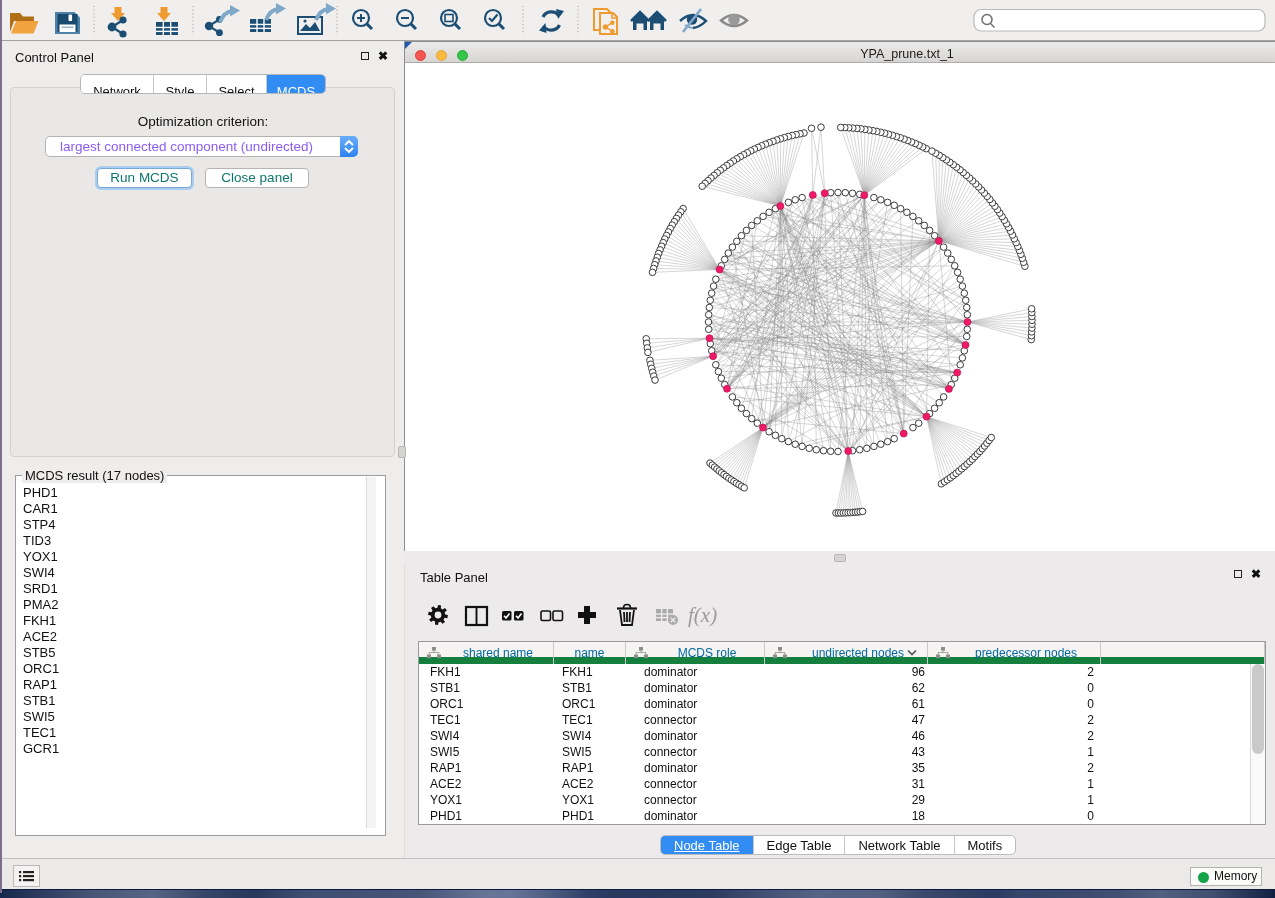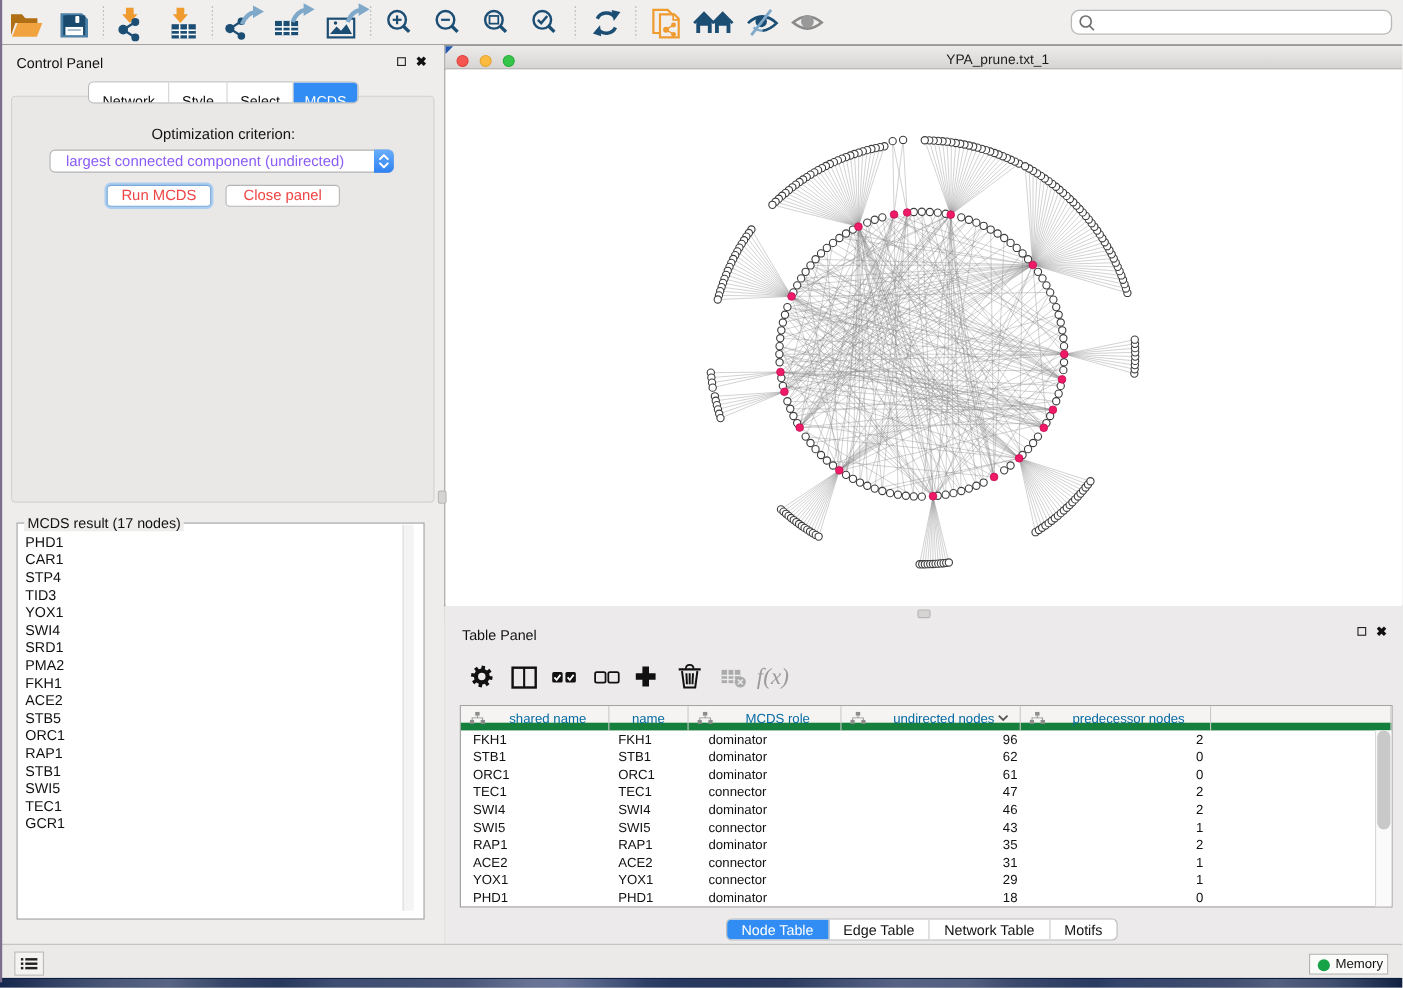--- a/index.html
+++ b/index.html
@@ -24,21 +24,21 @@
 #tabs { z-index:3; position:absolute; left:78px; top:33px; height:20px; display:flex; border:1px solid #b7b7b7; border-radius:5px; background:#fff; overflow:hidden; font-size:13px; }
 #tabs .tab { padding:16px; display:flex; align-items:center; justify-content:center; color:#111; border-right:1px solid #c9c9c9; background:#fff; }
 #tabs .tab.last { border-right:none; }
 #tabs .tab.sel { background:#318cf3; color:#fff; }
 
 #innerpanel { position:absolute; left:8px; top:46px; width:385px; height:370px; background:#e9e8e7; border:1px solid #d2d1d0; border-radius:4px; }
 #optlabel { position:absolute; left:0; top:73px; width:402px; text-align:center; font-size:13.5px; color:#111; }
 #combo { position:absolute; left:43px; top:95px; width:313px; height:21px; background:#fff; border:1px solid #b3b3b3; border-radius:5px; font-size:13.5px; color:#8b5cf6; line-height:19px; padding-left:14px; }
 #combo .cap { position:absolute; right:-1px; top:-1px; width:18px; height:21px; border-radius:0 5px 5px 0; background:linear-gradient(#6aaefc,#2e82f2); }
 #combo .cap svg { position:absolute; left:3px; top:3px; }
-.btn { position:absolute; height:20px; background:#fff; border:1px solid #b5b5b5; border-radius:4px; font-size:13.5px; color:#ef4444; text-align:center; line-height:18px; }
+.btn { position:absolute; height:20px; background:#fff; border:1px solid #b5b5b5; border-radius:4px; font-size:13.5px; color:#0f766e; text-align:center; line-height:18px; }
 #runbtn { left:95px; top:127px; width:95px; box-shadow:0 0 0 2px #aacdf0; border-color:#7aa9d8; }
 #closebtn { left:203px; top:127px; width:104px; }
 
 
 #mcdsbox { position:absolute; left:13px; top:434px; width:371px; height:361px; border:1px solid #9d9d9d; background:#fff; }
 #mcdslegend { position:absolute; left:20px; top:427px; background:#eeedec; padding:0 3px; font-size:13px; color:#111; z-index:2;text-align:right; }
 #mcdslist { position:absolute; left:21px; top:443.5px; width:350px; font-size:13px; color:#111; line-height:16px; }
 #mcdsscroll { position:absolute; right:28px; top:436px; width:10px; height:351px; background:#f4f4f4; border-left:1px solid #dcdcdc; }
 
 
@@ -73,21 +73,21 @@
 #tbody .c2 { position:absolute; left:143px; }
 #tbody .c3 { position:absolute; left:225px; }
 #tbody .c4 { position:absolute; left:361px; width:145px; text-align:right; }
 #tbody .c5 { position:absolute; left:530px; width:145px; text-align:right; }
 #tscroll { position:absolute; right:0px; top:22px; width:15px; height:160px; background:#fafafa; border-left:1px solid #d8d8d8; }
 #tscroll .thumb { position:absolute; left:1px; top:0px; width:12px; height:90px; background:#c9c9c9; border-radius:6px; }
 
 #btabs { position:absolute; left:255px; top:270px; height:20px; display:flex; border:1px solid #bcbcbc; border-radius:5px; background:#fff; overflow:hidden; font-size:13px; }
 #btabs .tab { padding:0 13px; display:flex; align-items:center; color:#111; border-right:1px solid #c9c9c9; }
 #btabs .tab.last { border-right:none; }
-#btabs .tab.sel { background:#318cf3; color:#fff; }
+#btabs .tab.sel { background:#318cf3; color:#fff;text-decoration:underline; }
 
 
 #statusbar { left:0; top:858px; width:1275px; height:32px; background:#eceae9; border-top:1px solid #c1c0be; }
 #listbtn { position:absolute; left:13px; top:6px; width:27px; height:22px; background:#f4f3f2; border:1px solid #b9b9b9; }
 #membtn { position:absolute; right:13px; top:8px; width:72px; height:19px; background:#fbfbfa; border:1px solid #b3b3b3; font-size:12px; color:#111; line-height:17px; }
 #membtn .dot { position:absolute; left:7px; top:3.5px; width:11px; height:11px; border-radius:50%; background:#16a348; }
 #membtn .mt { position:absolute; left:23px; }
 
 #desktop { left:0; top:890px; width:1275px; height:8px;
   background:

